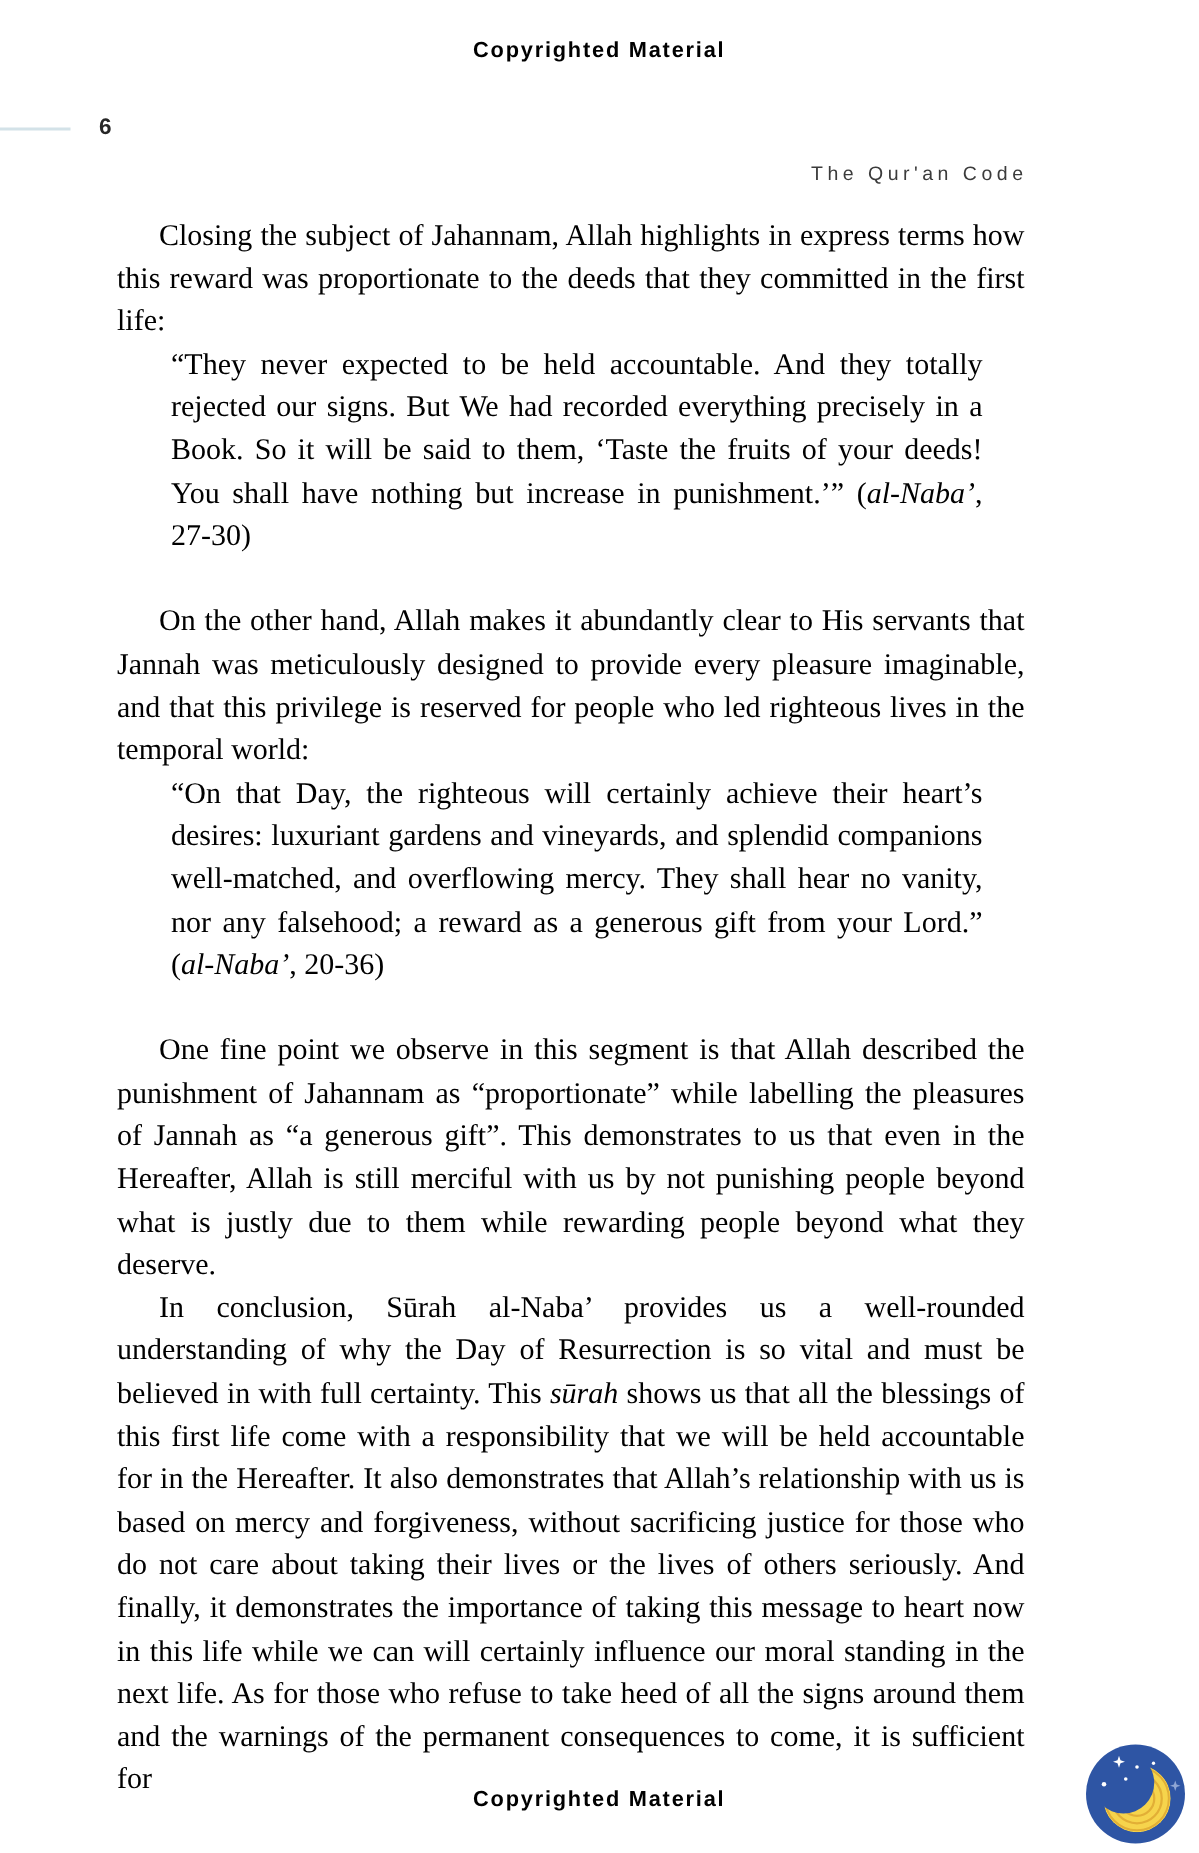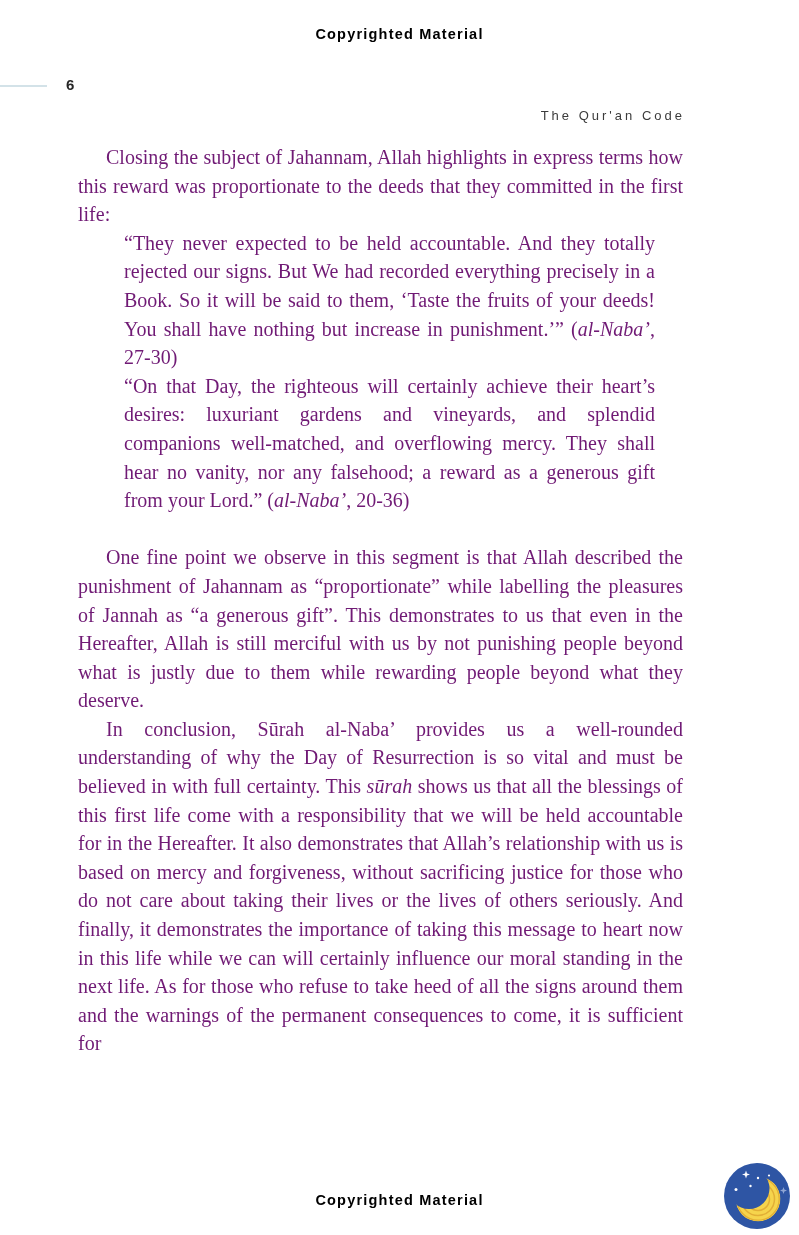--- a/index.html
+++ b/index.html
@@ -49,26 +49,26 @@
     color: #3b3b3b;
     margin-top: 30px;
   }
   .body-text {
     position: absolute;
     left: 78px;
     top: 143px;
     width: 605px;
     font-size: 20px;
     line-height: 28.6px;
-    color: #701a75;
+    color: #000000;
     text-align: justify;
   }
   .para { text-indent: 28px; }
   .quote {
-    margin-left: 46px;
+    margin-left: 36px;
     margin-right: 28px;
     text-align: justify;
   }
   .gap-above { margin-top: 28.6px; }
   .ref-italic, .inline-italic { font-style: italic; }
   .moon-badge {
     position: absolute;
     left: 723px;
     top: 1162px;
     width: 68px;
@@ -88,20 +88,21 @@
     <span class="page-num">6</span>
     <span class="book-title">The Qur'an Code</span>
   </div>
 
   <div class="body-text">
 
     <p class="para">Closing the subject of Jahannam, Allah highlights in express terms how this reward was proportionate to the deeds that they committed in the first life:</p>
 
     <div class="quote"><span>“They never expected to be held accountable. And they totally rejected our signs. But We had recorded everything precisely in a Book. So it will be said to them, ‘Taste the fruits of your deeds! You shall have nothing but increase in punishment.’” (</span><span class="ref-italic">al-Naba’</span><span>, 27-30)</span></div>
 
+    <p class="para gap-above">On the other hand, Allah makes it abundantly clear to His servants that Jannah was meticulously designed to provide every pleasure imaginable, and that this privilege is reserved for people who led righteous lives in the temporal world:</p>
 
     <div class="quote"><span>“On that Day, the righteous will certainly achieve their heart’s desires: luxuriant gardens and vineyards, and splendid companions well-matched, and overflowing mercy. They shall hear no vanity, nor any falsehood; a reward as a generous gift from your Lord.” (</span><span class="ref-italic">al-Naba’</span><span>, 20-36)</span></div>
 
     <p class="para gap-above">One fine point we observe in this segment is that Allah described the punishment of Jahannam as “proportionate” while labelling the pleasures of Jannah as “a generous gift”. This demonstrates to us that even in the Hereafter, Allah is still merciful with us by not punishing people beyond what is justly due to them while rewarding people beyond what they deserve.</p>
 
     <p class="para"><span>In conclusion, Sūrah al-Naba’ provides us a well-rounded understanding of why the Day of Resurrection is so vital and must be believed in with full certainty. This </span><span class="inline-italic">sūrah</span><span> shows us that all the blessings of this first life come with a responsibility that we will be held accountable for in the Hereafter. It also demonstrates that Allah’s relationship with us is based on mercy and forgiveness, without sacrificing justice for those who do not care about taking their lives or the lives of others seriously. And finally, it demonstrates the importance of taking this message to heart now in this life while we can will certainly influence our moral standing in the next life. As for those who refuse to take heed of all the signs around them and the warnings of the permanent consequences to come, it is sufficient for</span></p>
 
   </div>
 
   <div class="watermark bottom">Copyrighted Material</div>

